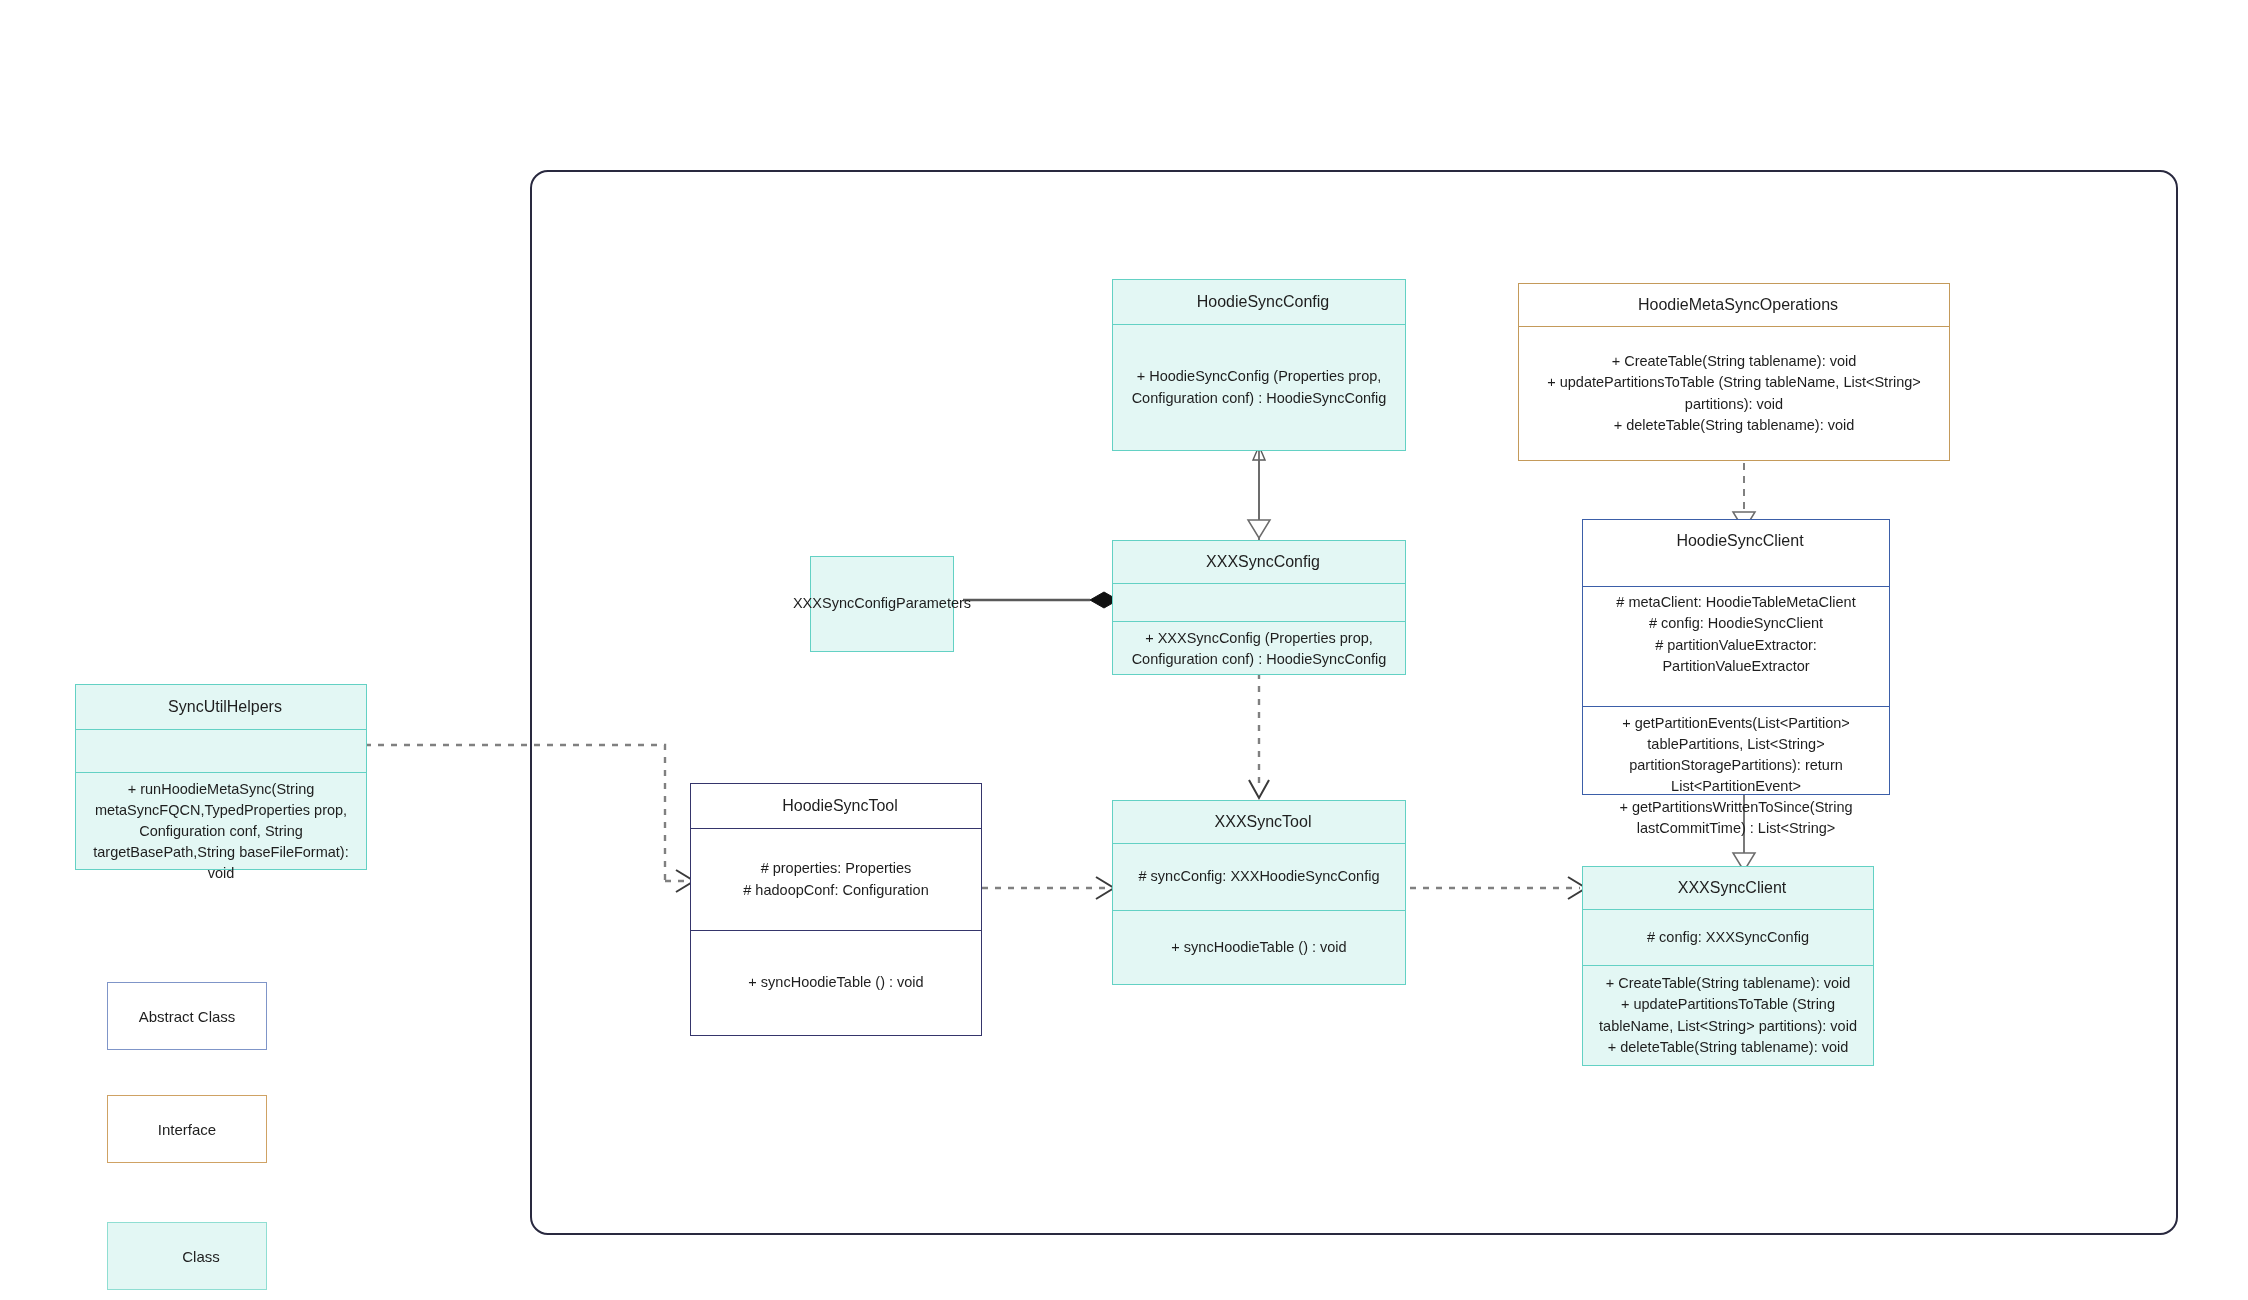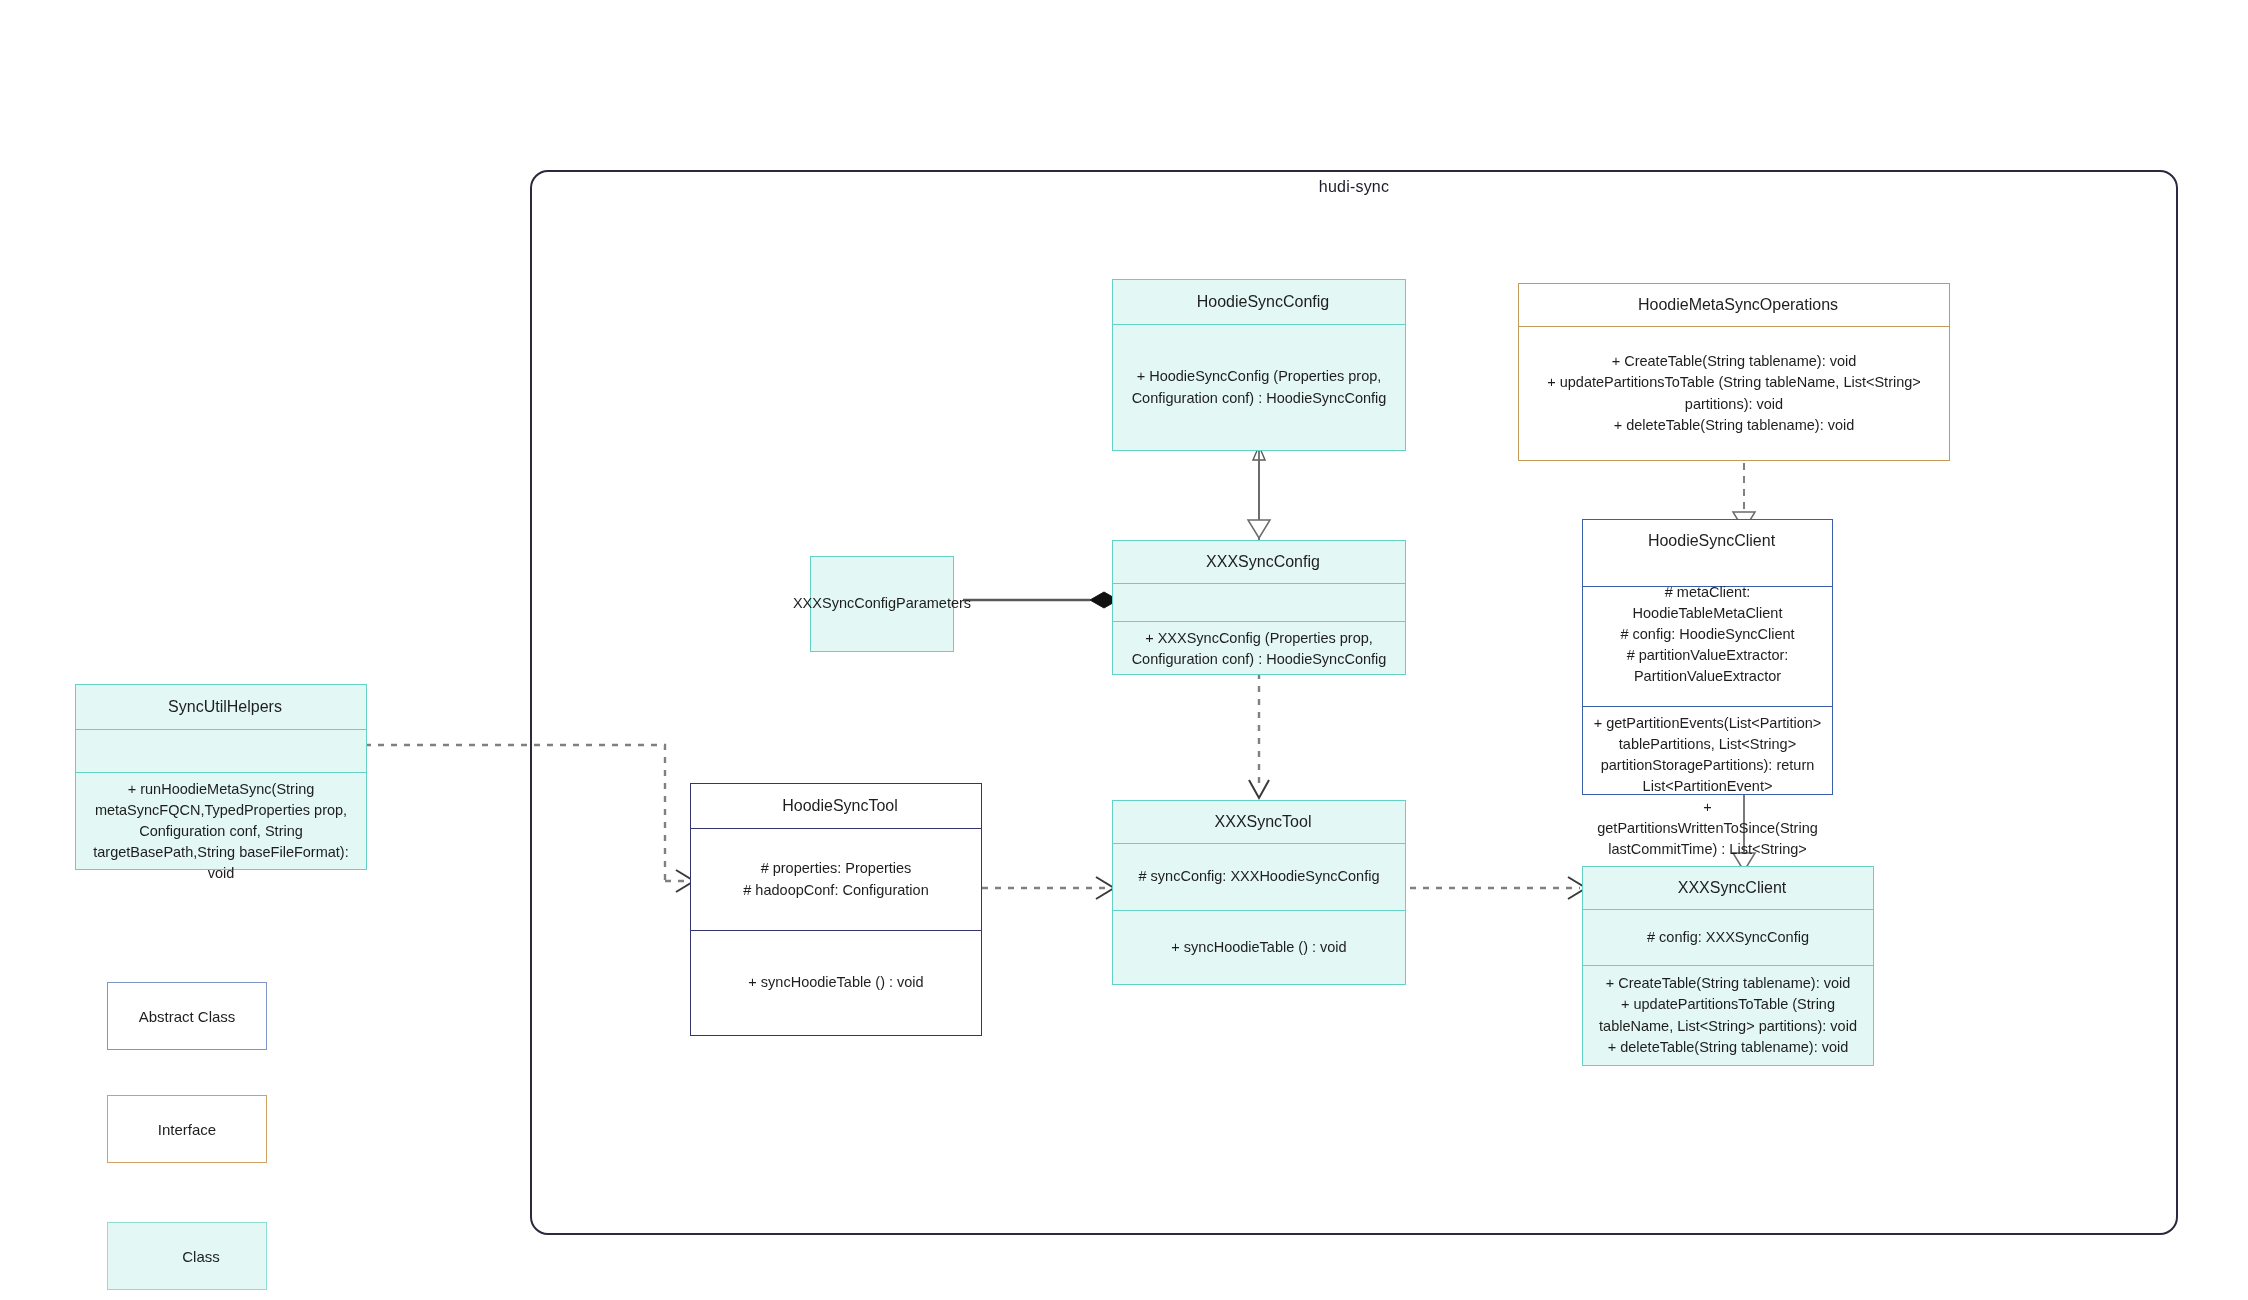--- a/index.html
+++ b/index.html
@@ -108,21 +108,20 @@
   .lg-class { background:#e3f7f4; border: 1.8px solid #8fded2; }
 
   .ml { white-space: pre-line; }
 </style>
 </head>
 <body>
 
 <div id="canvas">
 
   <div class="package" style="left:530px; top:170px; width:1648px; height:1065px;"></div>
-  <div class="package-title" style="left:530px; top:178px; width:1648px;">hudi-sync</div>
 
   <svg class="edges" viewBox="0 0 2248 1300">
     <defs>
       <marker id="hollowTri" markerWidth="16" markerHeight="14" refX="1" refY="7" orient="auto" markerUnits="userSpaceOnUse">
         <path d="M1,1 L15,7 L1,13 z" fill="#ffffff" stroke="#5a5a5a" stroke-width="1.4"></path>
       </marker>
       <marker id="openArrow" markerWidth="16" markerHeight="14" refX="14" refY="7" orient="auto" markerUnits="userSpaceOnUse">
         <path d="M2,1 L15,7 L2,13" fill="none" stroke="#4a4a4a" stroke-width="1.6"></path>
       </marker>
       <marker id="diamondFilled" markerWidth="22" markerHeight="14" refX="21" refY="7" orient="auto" markerUnits="userSpaceOnUse">
@@ -197,21 +196,21 @@
   <div class="umlbox t-class" style="left:810px; top:556px; width:144px; height:96px;">
     <div class="sect body" style="flex:1 1 auto; font-size:14.5px;">XXXSyncConfigParameters</div>
   </div>
 
   <div class="umlbox t-class" style="left:1112px; top:540px; width:294px; height:135px;">
     <div class="sect title" style="height:42px; flex:0 0 42px;">XXXSyncConfig</div>
     <div class="sect body" style="height:38px; flex:0 0 38px;"></div>
     <div class="sect body ml" style="flex:1 1 auto;">+   XXXSyncConfig (Properties prop, Configuration conf) : HoodieSyncConfig</div>
   </div>
 
-  <div class="umlbox t-abstract2" style="left:1582px; top:519px; width:251px; height:276px;">
+  <div class="umlbox t-abstract2" style="left:1582px; top:519px; width:308px; height:276px;">
     <div class="sect title" style="height:42px; flex:0 0 42px;">HoodieSyncClient</div>
     <div class="sect body ml" style="height:96px; flex:0 0 96px;">#   metaClient: HoodieTableMetaClient
 #   config: HoodieSyncClient
 #    partitionValueExtractor: PartitionValueExtractor</div>
     <div class="sect body ml" style="flex:1 1 auto;">+   getPartitionEvents(List&lt;Partition&gt; tablePartitions, List&lt;String&gt; partitionStoragePartitions): return List&lt;PartitionEvent&gt;
 +   getPartitionsWrittenToSince(String lastCommitTime) : List&lt;String&gt;</div>
   </div>
 
   <div class="umlbox t-abstract" style="left:690px; top:783px; width:292px; height:253px;">
     <div class="sect title" style="height:44px; flex:0 0 44px;">HoodieSyncTool</div>

